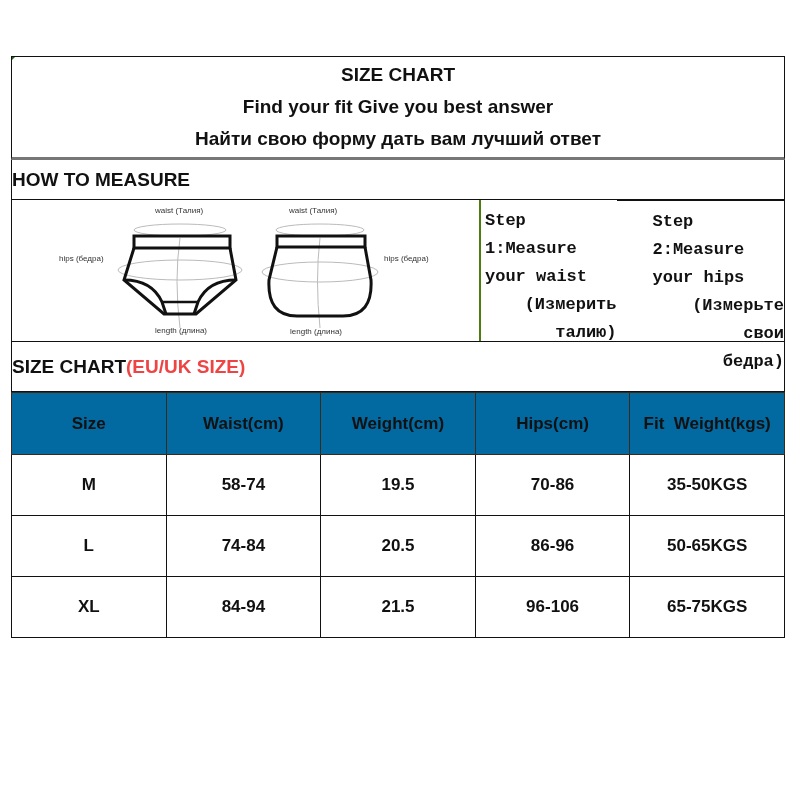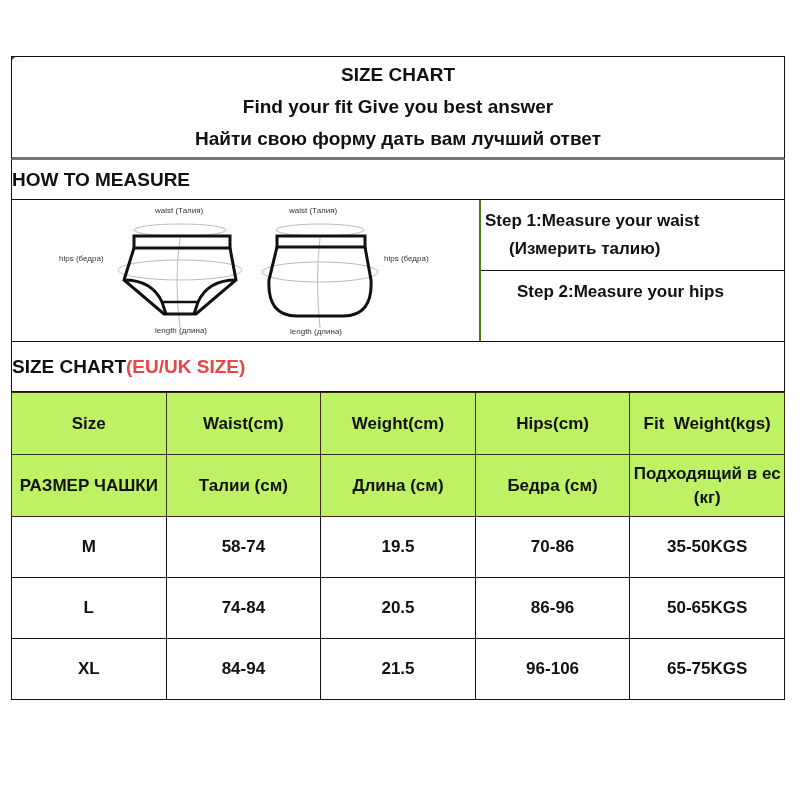--- a/index.html
+++ b/index.html
@@ -15,30 +15,30 @@
   .title-line { font-weight: bold; font-size: 19px; letter-spacing: 0; line-height: 26px; }
 
   .section-head { height: 40px; border-left: 1.5px solid #111; border-right: 1.5px solid #111;
     border-bottom: 1.5px solid #111; display: flex; align-items: center; 
     font-weight: bold; font-size: 19px; }
   .section-head .accent { color: #ef4444; }
 
   .measure-row { height: 142px; display: flex; border-left: 1.5px solid #111; border-right: 1.5px solid #111;
     border-bottom: 1.5px solid #111; }
   .diagram { width: 469px; border-right: 2px solid #4d7c0f; position: relative; }
-  .steps { flex: 1; display: flex; flex-direction: column; }
+  .steps { flex: 1; display: flex; flex-direction: row; font-family: Liberation Mono, monospace; }
   .step { flex: 1; padding-left: 4px; padding-top: 7px; font-weight: bold; font-size: 17px; line-height: 28px; }
   .step + .step { border-top: 1.5px solid #111; padding-left: 36px; }
-  .step .sub { display: block; text-align: left; padding-left: 24px; }
+  .step .sub { display: block; text-align: right; padding-left: 24px; }
 
   .diag-label { position: absolute; font-size: 8px; color: #333; white-space: nowrap; }
 
   table.sizes { border-collapse: collapse; width: 774px; table-layout: fixed; }
   table.sizes td { border: 1.5px solid #111; text-align: center; font-weight: bold; font-size: 17px; }
-  tr.hdr td { background: #bef264; border-color: #3a2a1a; height: 62px; margin-left: 45px; }
+  tr.hdr td { background: #0369a1; border-color: #3a2a1a; height: 62px; margin-left: 45px; }
   tr.hdr2 td { line-height: 24px; }
   tr.data td { height: 61px; background: #fff; }
 </style>
 </head>
 <body>
 
 <div class="corner-mark"></div>
 
 <div class="sheet">
 
@@ -80,44 +80,38 @@
         <path d="M20 27 L12 60 Q10 96 40 96 L86 96 Q116 96 114 60 L108 27" fill="none" stroke="#111" stroke-width="3"></path>
       </svg>
     </div>
     <div class="steps">
       <div class="step">
         <span>Step 1:Measure your waist</span>
         <span class="sub">(Измерить талию)</span>
       </div>
       <div class="step">
         <span>Step 2:Measure your hips</span>
+        <span class="sub">(Измерьте свои бедра)</span>
       </div>
     </div>
   </div>
 
   <div class="section-head" style="height:50px;">
     <span>SIZE CHART</span>
       <span class="accent">(EU/UK SIZE)</span>
   </div>
 
   <table class="sizes">
     <tbody>
         <tr class="hdr">
       <td>Size</td>
       <td>Waist(cm)</td>
       <td>Weight(cm)</td>
       <td>Hips(cm)</td>
       <td style="white-space:pre;">Fit  Weight(kgs)</td>
-    </tr>
-    <tr class="hdr hdr2">
-      <td>РАЗМЕР ЧАШКИ</td>
-      <td>Талии (см)</td>
-      <td>Длина (см)</td>
-      <td>Бедра (см)</td>
-      <td>Подходящий в ес (кг)</td>
     </tr>
     <tr class="data">
       <td>M</td>
       <td>58-74</td>
       <td>19.5</td>
       <td>70-86</td>
       <td>35-50KGS</td>
     </tr>
     <tr class="data">
       <td>L</td>

